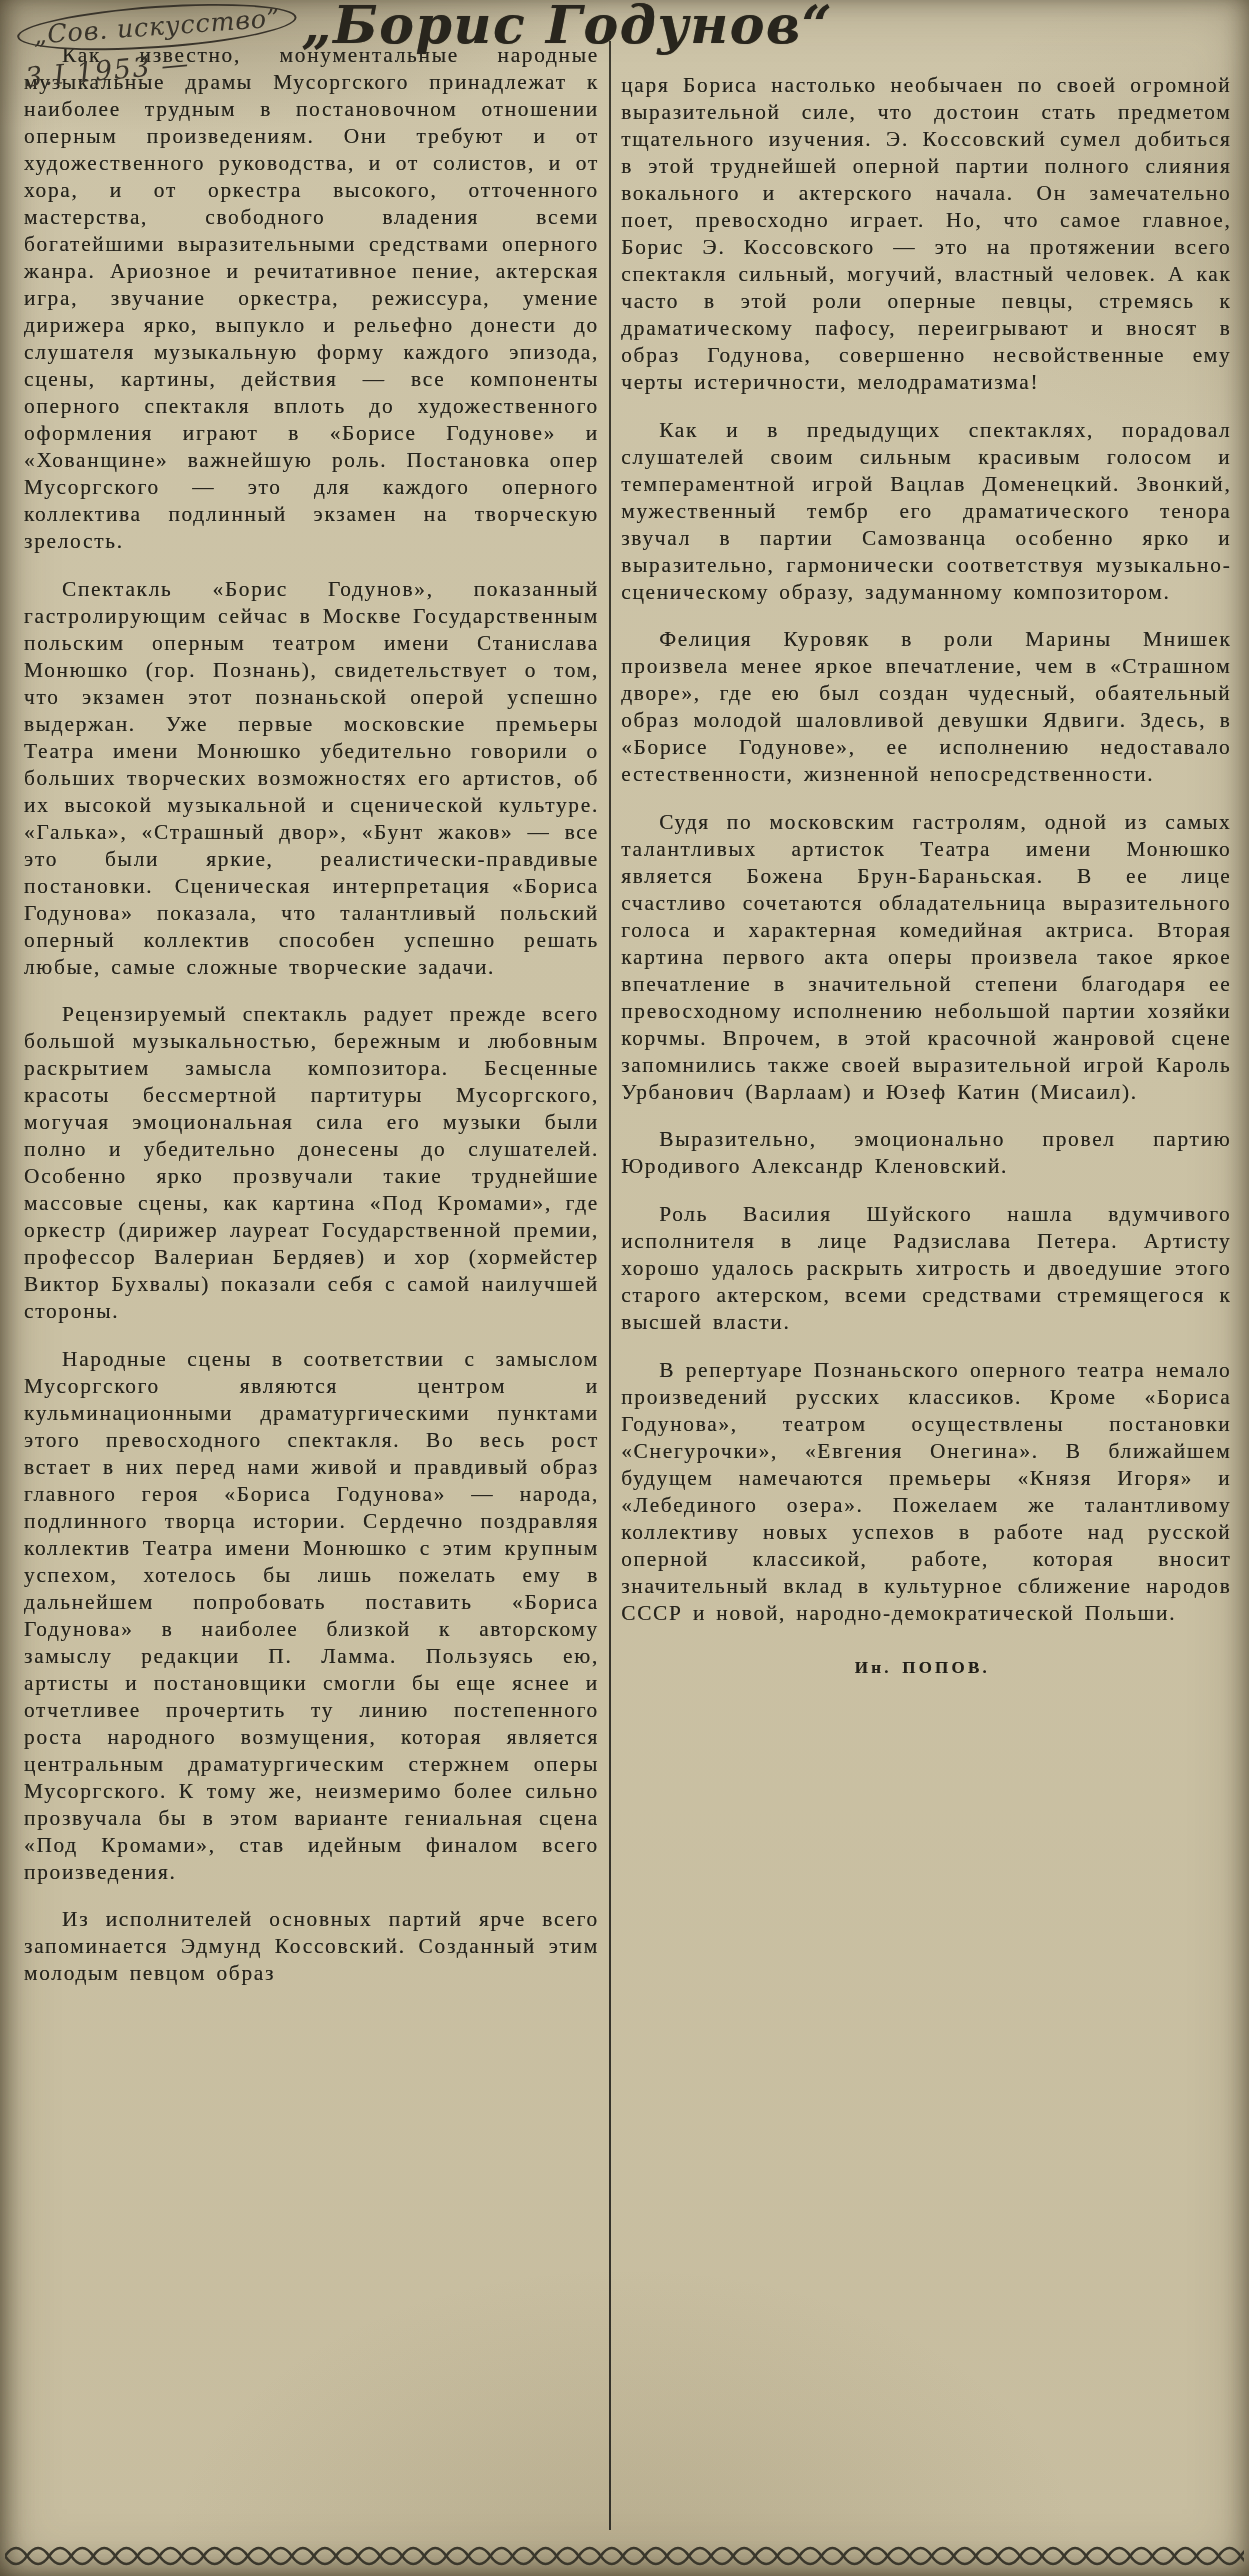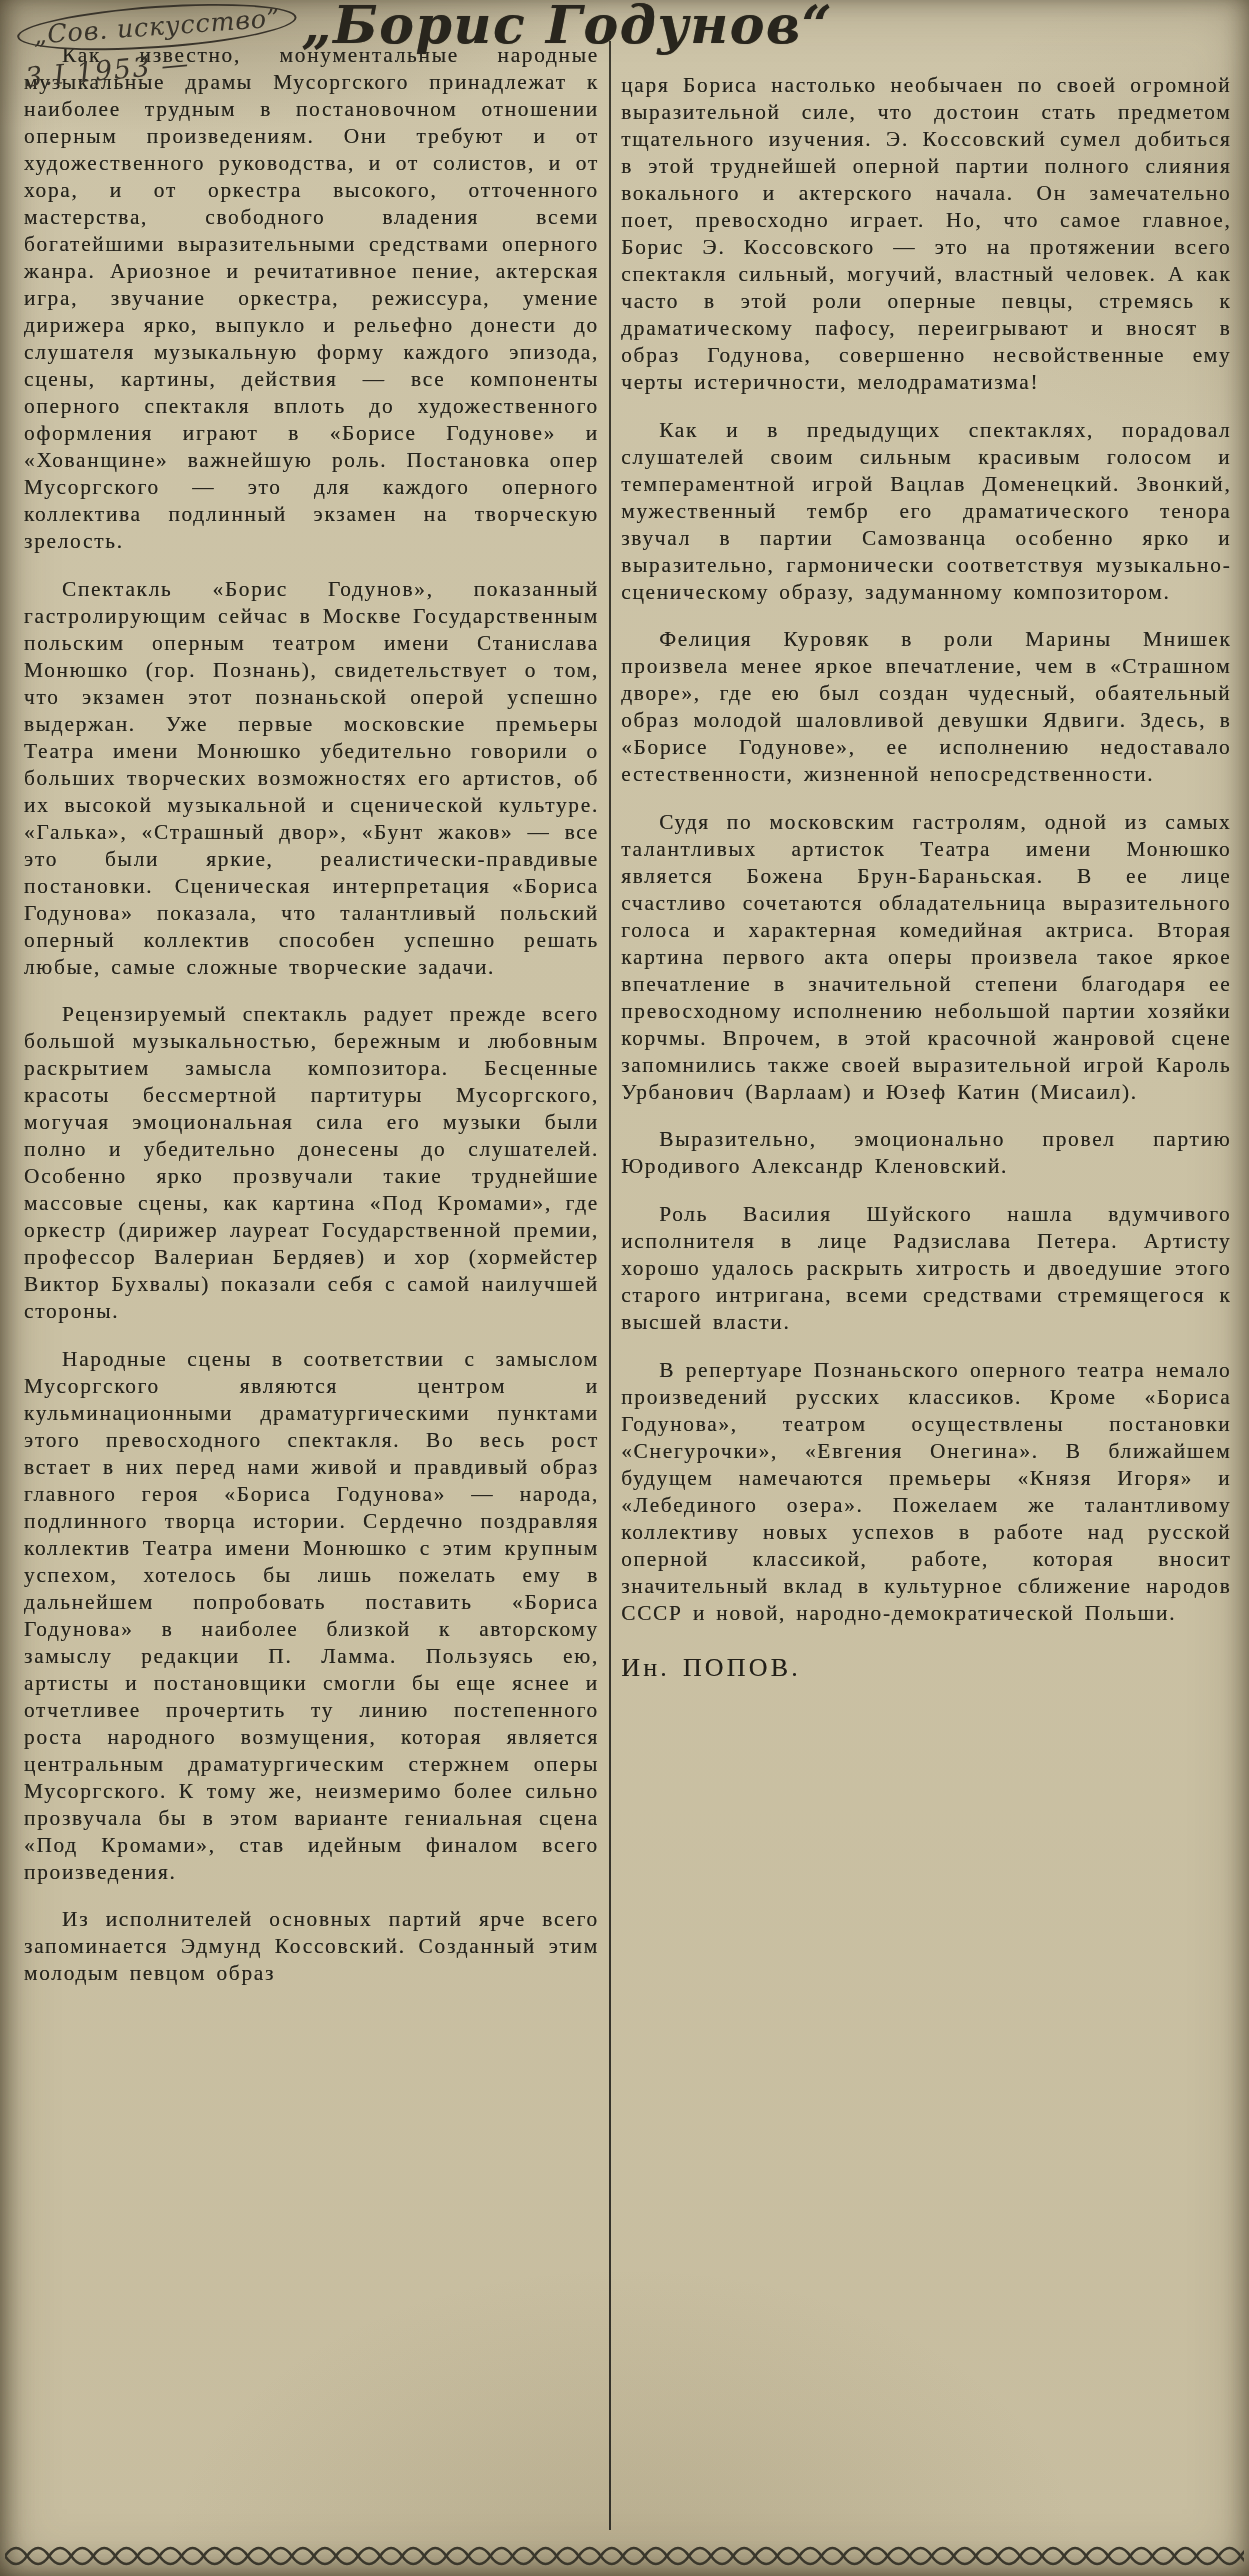--- a/index.html
+++ b/index.html
@@ -82,23 +82,23 @@
   .divider{
     width:2.4px;
     background:linear-gradient(#3e3b30,#34322a);
     margin:41px 10.3px 8px 9.5px;
   }
   .col-right{flex:1;padding-top:72px;}
   .col p{margin:0 0 20.6px 0;text-indent:38px;}
   .col p.no-indent{text-indent:0;}
   .signature{
     text-indent:0 !important;
-    text-align:left;
-    font-weight:normal;
-    font-size:26px;
+    text-align:center;
+    font-weight:bold;
+    font-size:17px;
     letter-spacing:3.2px;
     margin:27px 8px 0 0 !important;
     color:#221f18;
   }
   
   .scallop{
     position:absolute;
     left:4.8px;right:4.8px;bottom:8px;
     width:calc(100% - 9.5px);height:24px;
     display:block;
@@ -128,21 +128,21 @@
     </div>
 
     <div class="divider"></div>
 
     <div class="col col-right">
       <p class="no-indent">царя Бориса настолько необычаен по своей огромной выразительной силе, что достоин стать предметом тщательного изучения. Э. Коссовский сумел добиться в этой труднейшей оперной партии полного слияния вокального и актерского начала. Он замечательно поет, превосходно играет. Но, что самое главное, Борис Э. Коссовского — это на протяжении всего спектакля сильный, могучий, властный человек. А как часто в этой роли оперные певцы, стремясь к драматическому пафосу, переигрывают и вносят в образ Годунова, совершенно несвойственные ему черты истеричности, мелодраматизма!</p>
       <p>Как и в предыдущих спектаклях, порадовал слушателей своим сильным красивым голосом и темпераментной игрой Вацлав Доменецкий. Звонкий, мужественный тембр его драматического тенора звучал в партии Самозванца особенно ярко и выразительно, гармонически соответствуя музыкально-сценическому образу, задуманному композитором.</p>
       <p>Фелиция Куровяк в роли Марины Мнишек произвела менее яркое впечатление, чем в «Страшном дворе», где ею был создан чудесный, обаятельный образ молодой шаловливой девушки Ядвиги. Здесь, в «Борисе Годунове», ее исполнению недоставало естественности, жизненной непосредственности.</p>
       <p>Судя по московским гастролям, одной из самых талантливых артисток Театра имени Монюшко является Божена Брун-Бараньская. В ее лице счастливо сочетаются обладательница выразительного голоса и характерная комедийная актриса. Вторая картина первого акта оперы произвела такое яркое впечатление в значительной степени благодаря ее превосходному исполнению небольшой партии хозяйки корчмы. Впрочем, в этой красочной жанровой сцене запомнились также своей выразительной игрой Кароль Урбанович (Варлаам) и Юзеф Катин (Мисаил).</p>
       <p>Выразительно, эмоционально провел партию Юродивого Александр Кленовский.</p>
-      <p>Роль Василия Шуйского нашла вдумчивого исполнителя в лице Радзислава Петера. Артисту хорошо удалось раскрыть хитрость и двоедушие этого старого интригана, всеми средствами стремящегося к высшей власти.</p>
+      <p>Роль Василия Шуйского нашла вдумчивого исполнителя в лице Радзислава Петера. Артисту хорошо удалось раскрыть хитрость и двоедушие этого старого актерском, всеми средствами стремящегося к высшей власти.</p>
       <p>В репертуаре Познаньского оперного театра немало произведений русских классиков. Кроме «Бориса Годунова», театром осуществлены постановки «Снегурочки», «Евгения Онегина». В ближайшем будущем намечаются премьеры «Князя Игоря» и «Лебединого озера». Пожелаем же талантливому коллективу новых успехов в работе над русской оперной классикой, работе, которая вносит значительный вклад в культурное сближение народов СССР и новой, народно-демократической Польши.</p>
       <p class="signature">Ин. ПОПОВ.</p>
     </div>
 
   </div>
 
   <svg class="scallop" viewBox="0 0 1573 30" preserveAspectRatio="none" aria-hidden="true">
     <path d="M0,15 q14,-20 28,0 q14,20 28,0 q14,-20 28,0 q14,20 28,0 q14,-20 28,0 q14,20 28,0 q14,-20 28,0 q14,20 28,0 q14,-20 28,0 q14,20 28,0 q14,-20 28,0 q14,20 28,0 q14,-20 28,0 q14,20 28,0 q14,-20 28,0 q14,20 28,0 q14,-20 28,0 q14,20 28,0 q14,-20 28,0 q14,20 28,0 q14,-20 28,0 q14,20 28,0 q14,-20 28,0 q14,20 28,0 q14,-20 28,0 q14,20 28,0 q14,-20 28,0 q14,20 28,0 q14,-20 28,0 q14,20 28,0 q14,-20 28,0 q14,20 28,0 q14,-20 28,0 q14,20 28,0 q14,-20 28,0 q14,20 28,0 q14,-20 28,0 q14,20 28,0 q14,-20 28,0 q14,20 28,0 q14,-20 28,0 q14,20 28,0 q14,-20 28,0 q14,20 28,0 q14,-20 28,0 q14,20 28,0 q14,-20 28,0 q14,20 28,0 q14,-20 28,0 q14,20 28,0 q14,-20 28,0 q14,20 28,0 q14,-20 28,0 q14,20 28,0 q14,-20 28,0 q14,20 28,0 q14,-20 28,0 q14,20 28,0 "></path>
     <path d="M0,15 q14,20 28,0 q14,-20 28,0 q14,20 28,0 q14,-20 28,0 q14,20 28,0 q14,-20 28,0 q14,20 28,0 q14,-20 28,0 q14,20 28,0 q14,-20 28,0 q14,20 28,0 q14,-20 28,0 q14,20 28,0 q14,-20 28,0 q14,20 28,0 q14,-20 28,0 q14,20 28,0 q14,-20 28,0 q14,20 28,0 q14,-20 28,0 q14,20 28,0 q14,-20 28,0 q14,20 28,0 q14,-20 28,0 q14,20 28,0 q14,-20 28,0 q14,20 28,0 q14,-20 28,0 q14,20 28,0 q14,-20 28,0 q14,20 28,0 q14,-20 28,0 q14,20 28,0 q14,-20 28,0 q14,20 28,0 q14,-20 28,0 q14,20 28,0 q14,-20 28,0 q14,20 28,0 q14,-20 28,0 q14,20 28,0 q14,-20 28,0 q14,20 28,0 q14,-20 28,0 q14,20 28,0 q14,-20 28,0 q14,20 28,0 q14,-20 28,0 q14,20 28,0 q14,-20 28,0 q14,20 28,0 q14,-20 28,0 q14,20 28,0 q14,-20 28,0 q14,20 28,0 q14,-20 28,0 q14,20 28,0 q14,-20 28,0 "></path>
   </svg>

